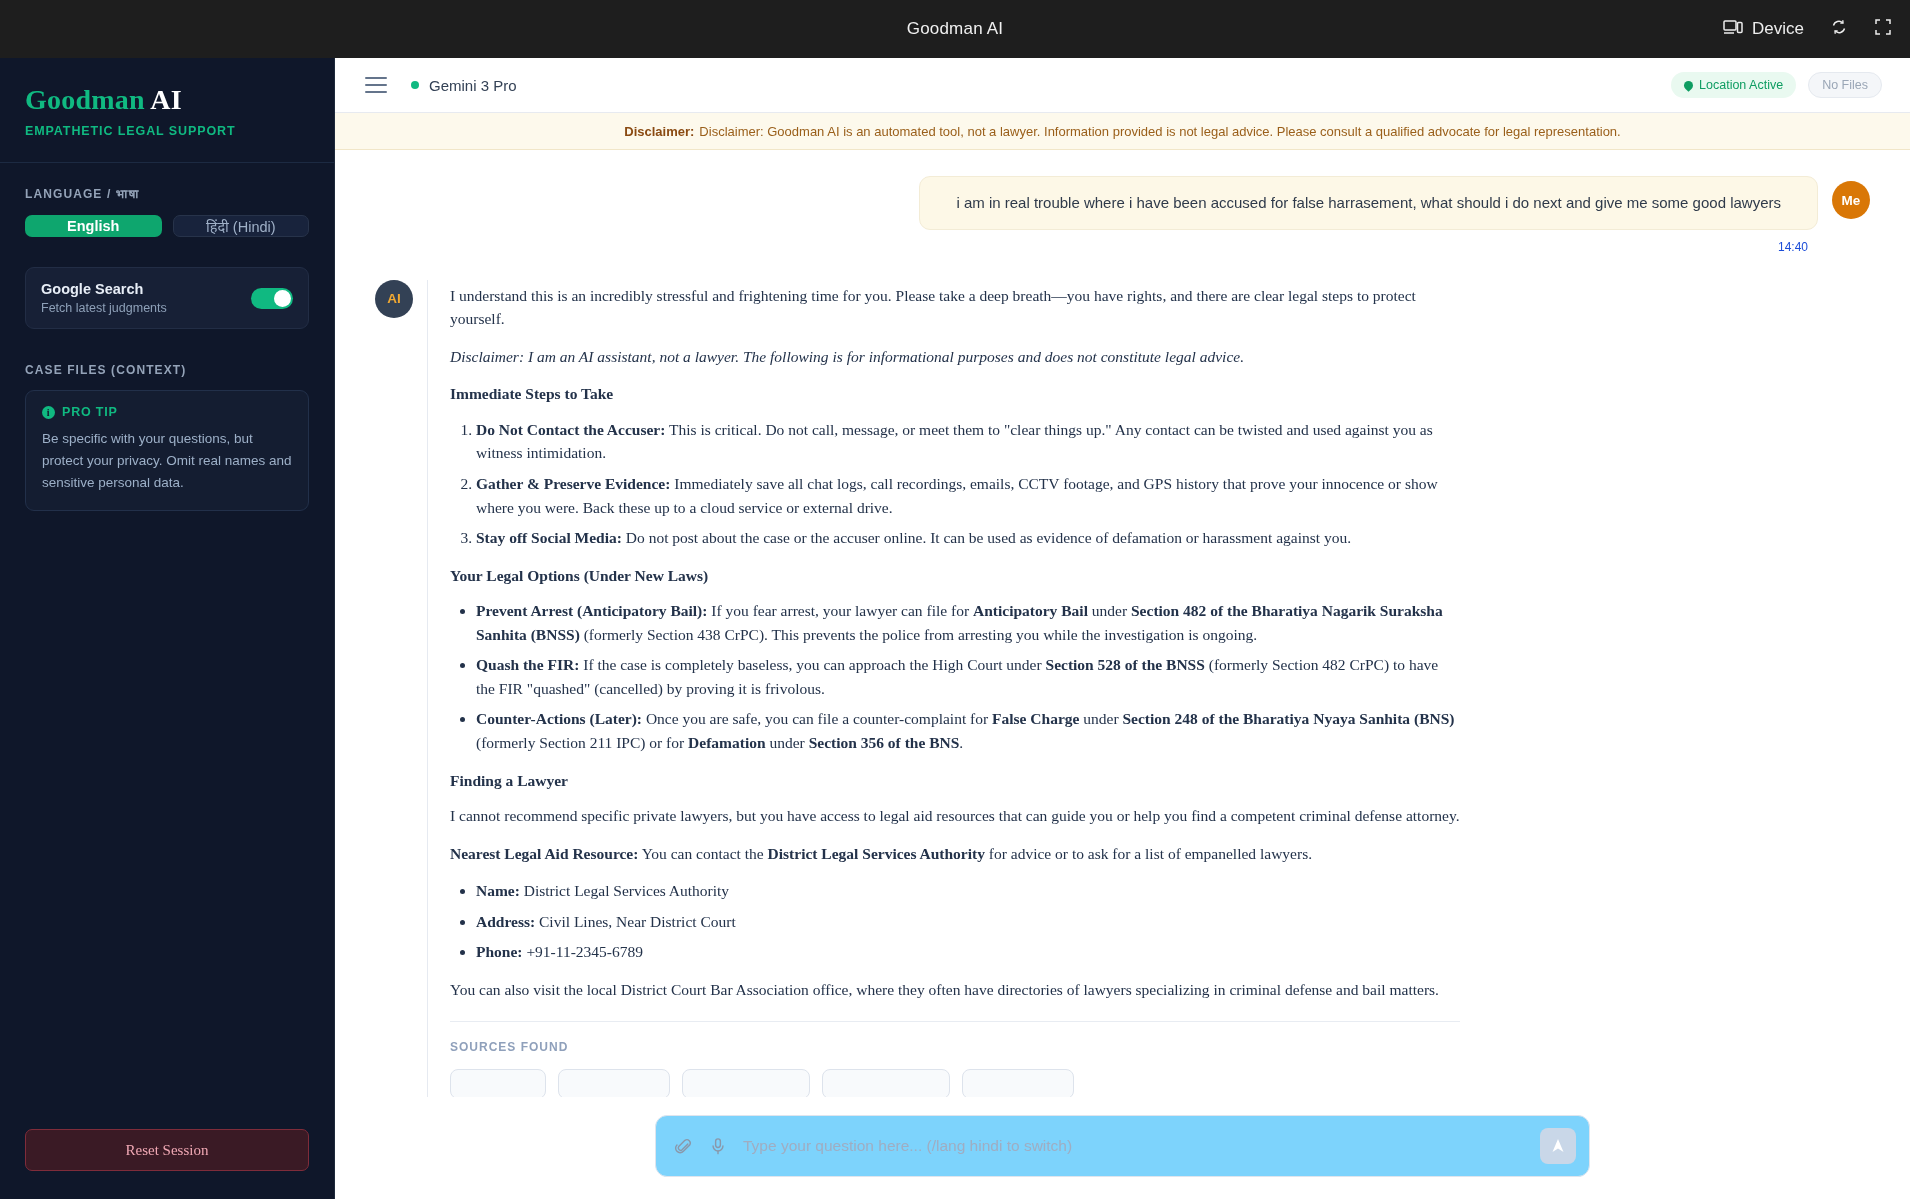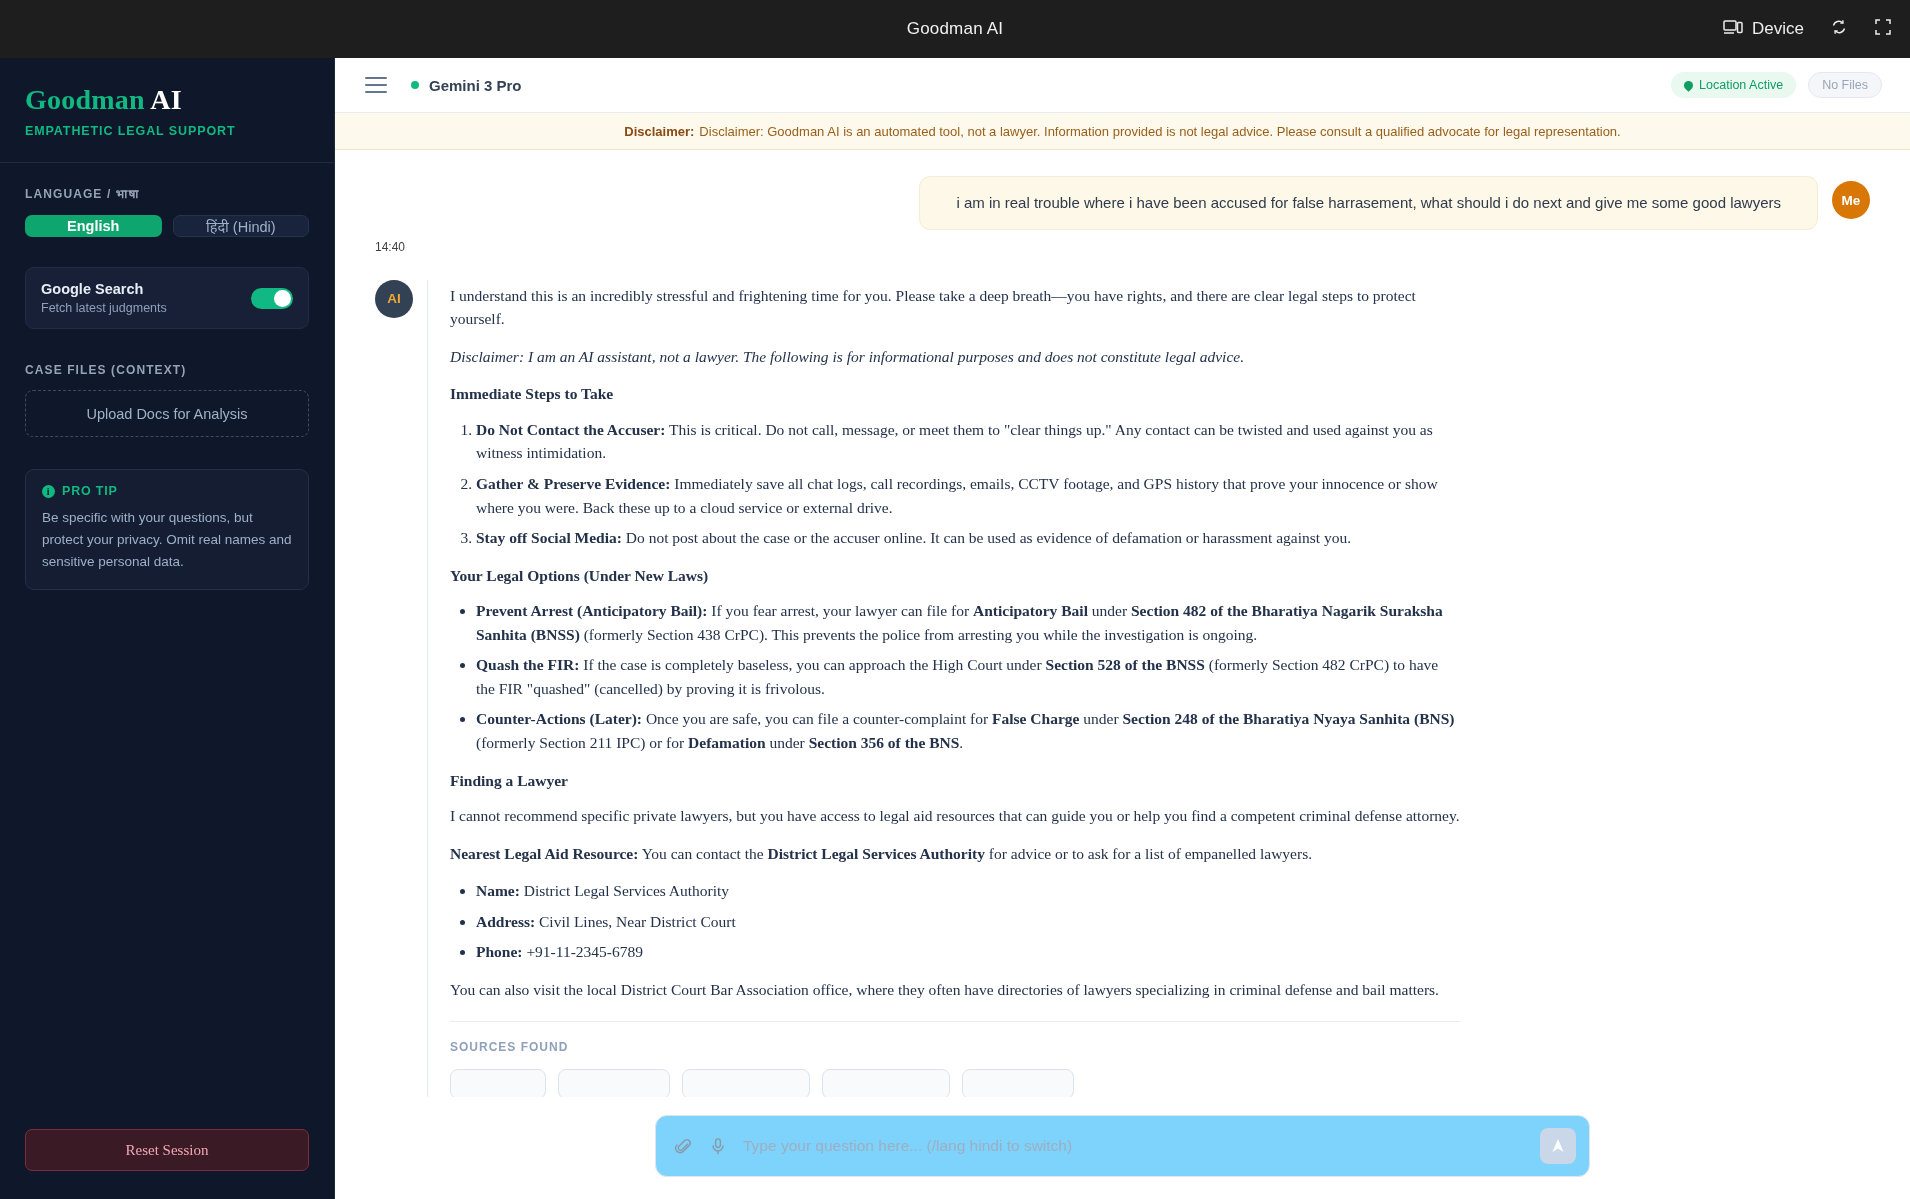--- a/index.html
+++ b/index.html
@@ -118,21 +118,21 @@
   .topbar {
     height: 55px; flex: 0 0 55px;
     border-bottom: 1px solid #e7eaf0;
     display: flex; align-items: center; padding: 0 28px 0 30px;
     background: #ffffff;
   }
   .hamburger { width: 22px; display: flex; flex-direction: column; gap: 5px; cursor: pointer; }
   .hamburger span { display: block; height: 2px; background: #64748b; border-radius: 2px; }
   .model { display: flex; align-items: center; gap: 10px; margin-left: 24px; }
   .dot-live { width: 8px; height: 8px; border-radius: 50%; background: #10b981; }
-  .model-name { font-size: 15px; font-weight: bold; color: #334155; }
+  .model-name { font-size: 15px; font-weight: normal; color: #334155; }
   .top-right { margin-left: auto; display: flex; align-items: center; gap: 12px; }
   .pill {
     height: 26px; border-radius: 13px; padding: 0 13px;
     display: flex; align-items: center; gap: 6px; font-size: 12.5px;
   }
   .pill.loc { background: #e9f9f0; color: #0f9d62; }
   .pill.files { background: #f4f6f9; color: #9aa6b6; border: 1px solid #e5e9ef; }
   .pin { width: 9px; height: 9px; border-radius: 50% 50% 50% 0; background: #0f9d62; transform: rotate(-45deg); }
 
   .disclaimer {
@@ -153,21 +153,21 @@
     padding: 15px 36px; font-size: 15px; color: #2f3a4a; max-width: 920px;
     line-height: 1.45;
   }
   .avatar {
     width: 38px; height: 38px; border-radius: 50%;
     display: flex; align-items: center; justify-content: center;
     font-size: 13.5px; font-weight: bold; flex: 0 0 38px;
   }
   .avatar.me { background: #d97706; color: #ffffff; margin-top: 5px; }
   .avatar.ai { background: #334155; color: #f0a832; }
-  .stamp { text-align: left; font-size: 12px; color: #404040; margin: 10px 62px 0 0; }
+  .stamp { text-align: right; font-size: 12px; color: #1d4ed8; margin: 10px 62px 0 0; }
 
   .row-ai { display: flex; align-items: flex-start; gap: 14px; margin-top: 26px; }
   .bubble-ai {
     flex: 1 1 auto; max-width: 1055px;
     border-left: 1px solid #e6eaf1;
     padding: 4px 22px 0 22px;
     font-family: "Liberation Serif", serif;
     color: #23324a; font-size: 15.5px; line-height: 1.52;
   }
   .bubble-ai p { margin: 0 0 14px 0; }
@@ -271,21 +271,20 @@
         <div>
           <div class="toggle-title">Google Search</div>
           <div class="toggle-sub">Fetch latest judgments</div>
         </div>
         <div class="switch">
           <div class="knob"></div>
         </div>
       </div>
 
       <div class="sec-label">CASE FILES (CONTEXT)</div>
-      <div class="upload-box">Upload Docs for Analysis</div>
 
       <div class="tip-card">
         <div class="tip-head">
           <span class="tip-i">i</span>
           <span>PRO TIP</span>
         </div>
         <div class="tip-body">Be specific with your questions, but protect your privacy. Omit real names and sensitive personal data.</div>
       </div>
     </div>
 

